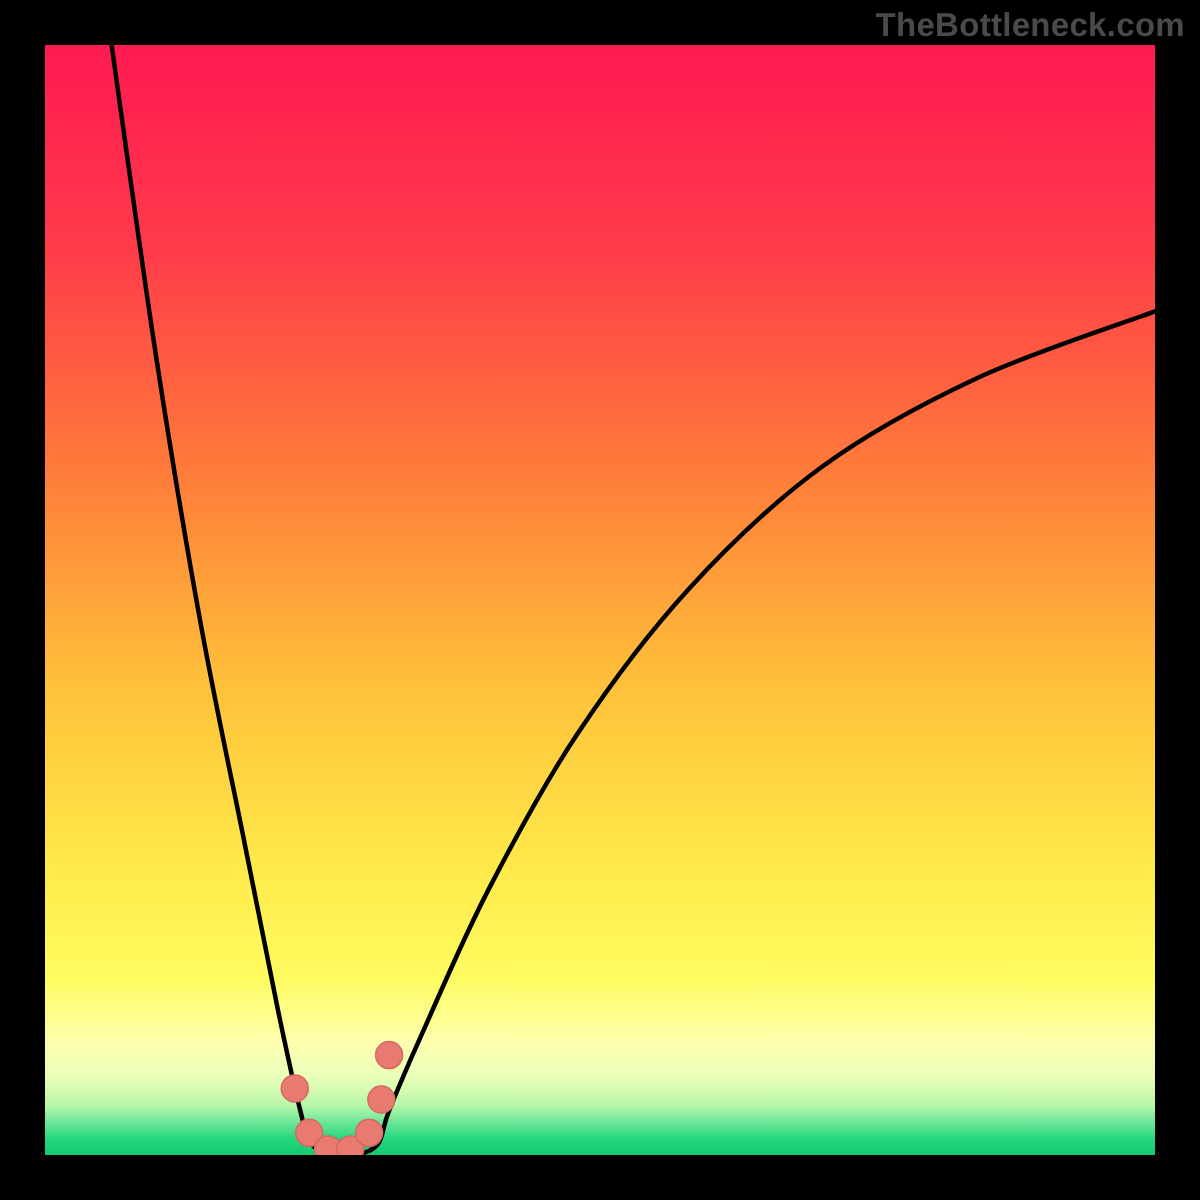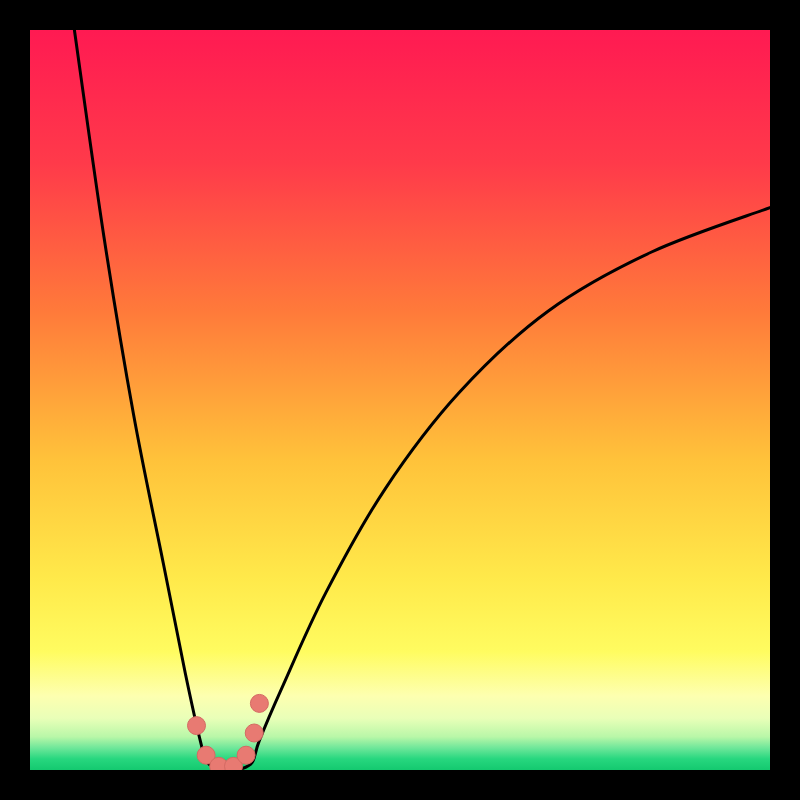--- a/index.html
+++ b/index.html
@@ -72,14 +72,15 @@
         <circle cx="176.12" cy="725.2" r="9" fill="#e87a72" stroke="#d46a63" stroke-width="1"></circle>
         <circle cx="188.70000000000002" cy="736.3" r="9" fill="#e87a72" stroke="#d46a63" stroke-width="1"></circle>
         <circle cx="203.50000000000003" cy="736.3" r="9" fill="#e87a72" stroke="#d46a63" stroke-width="1"></circle>
         <circle cx="216.07999999999998" cy="725.2" r="9" fill="#e87a72" stroke="#d46a63" stroke-width="1"></circle>
         <circle cx="224.22" cy="703" r="9" fill="#e87a72" stroke="#d46a63" stroke-width="1"></circle>
         <circle cx="229.4" cy="673.4" r="9" fill="#e87a72" stroke="#d46a63" stroke-width="1"></circle>
       </svg>
 
   </div>
 
+  <div class="attribution">TheBottleneck.com</div>
 
 </div>
 
 </body></html>

